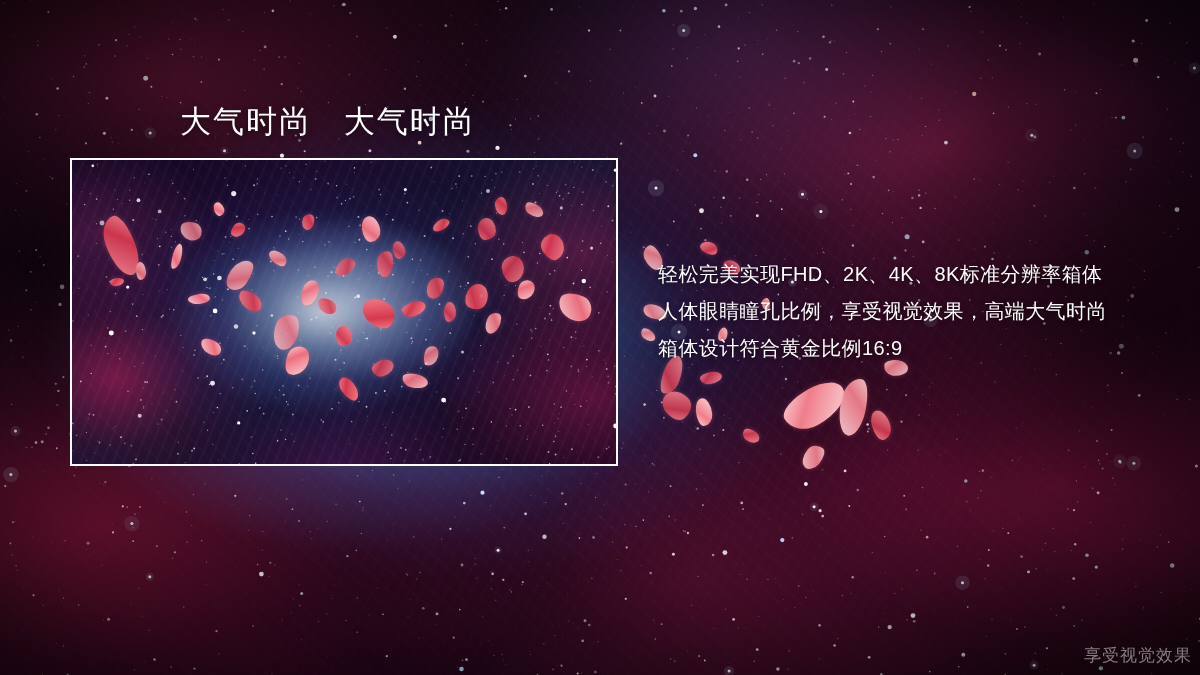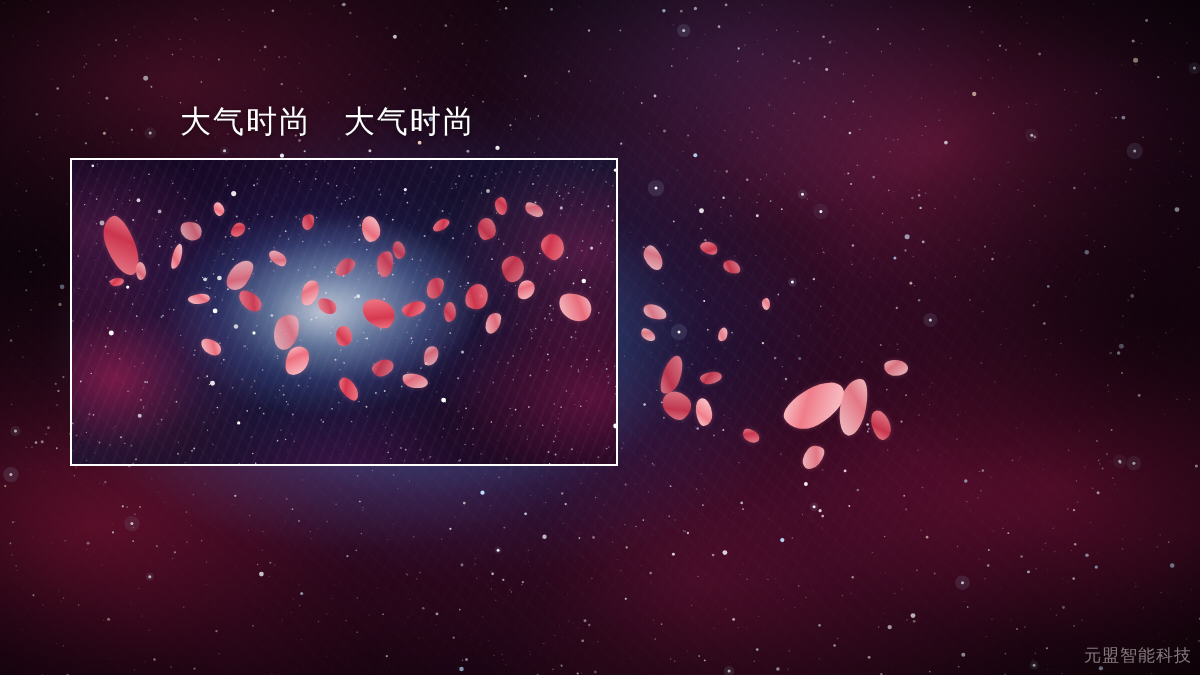--- a/index.html
+++ b/index.html
@@ -2480,16 +2480,21 @@
         <div class="petal" style="left: 228px; top: 56px; width: 16px; height: 12px; transform: rotate(289deg); background: linear-gradient(135deg, rgb(249, 138, 148) 0%, rgb(216, 56, 79) 62%, rgb(249, 138, 148) 100%); opacity: 0.92; box-shadow: rgba(255, 140, 160, 0.3) 0px 0px 5px;"></div>
         <div class="petal" style="left: 420px; top: 40px; width: 18px; height: 12px; transform: rotate(265deg); background: linear-gradient(135deg, rgb(249, 138, 148) 0%, rgb(216, 56, 79) 62%, rgb(249, 138, 148) 100%); opacity: 0.92; box-shadow: rgba(255, 140, 160, 0.3) 0px 0px 5px;"></div>
         <div class="petal" style="left: 160px; top: 62px; width: 12px; height: 16px; transform: rotate(220deg); background: linear-gradient(135deg, rgb(249, 138, 148) 0%, rgb(216, 56, 79) 62%, rgb(249, 138, 148) 100%); opacity: 0.95; box-shadow: rgba(255, 140, 160, 0.3) 0px 0px 5px;"></div>
         <div class="petal" style="left: 132px; top: 176px; width: 14px; height: 22px; transform: rotate(300deg); background: linear-gradient(135deg, rgb(255, 212, 216) 0%, rgb(240, 112, 127) 62%, rgb(255, 212, 216) 100%); opacity: 0.97; box-shadow: rgba(255, 140, 160, 0.3) 0px 0px 5px;"></div>
         <div class="petal" style="left: 360px; top: 60px; width: 18px; height: 10px; transform: rotate(330deg); background: linear-gradient(135deg, rgb(249, 138, 148) 0%, rgb(216, 56, 79) 62%, rgb(249, 138, 148) 100%); opacity: 0.95; box-shadow: rgba(255, 140, 160, 0.3) 0px 0px 5px;"></div>
       </div>
   </div>
 
   <div id="title">大气时尚   大气时尚</div>
 
+  <div id="body-text">
+    <div class="line">轻松完美实现FHD、2K、4K、8K标准分辨率箱体</div>
+    <div class="line">人体眼睛瞳孔比例，享受视觉效果，高端大气时尚</div>
+    <div class="line">箱体设计符合黄金比例16:9</div>
+  </div>
 
-  <div id="watermark">元盟智能科技</div>
+  <div id="watermark">享受视觉效果</div>
 
 </div>
 
 </body></html>

